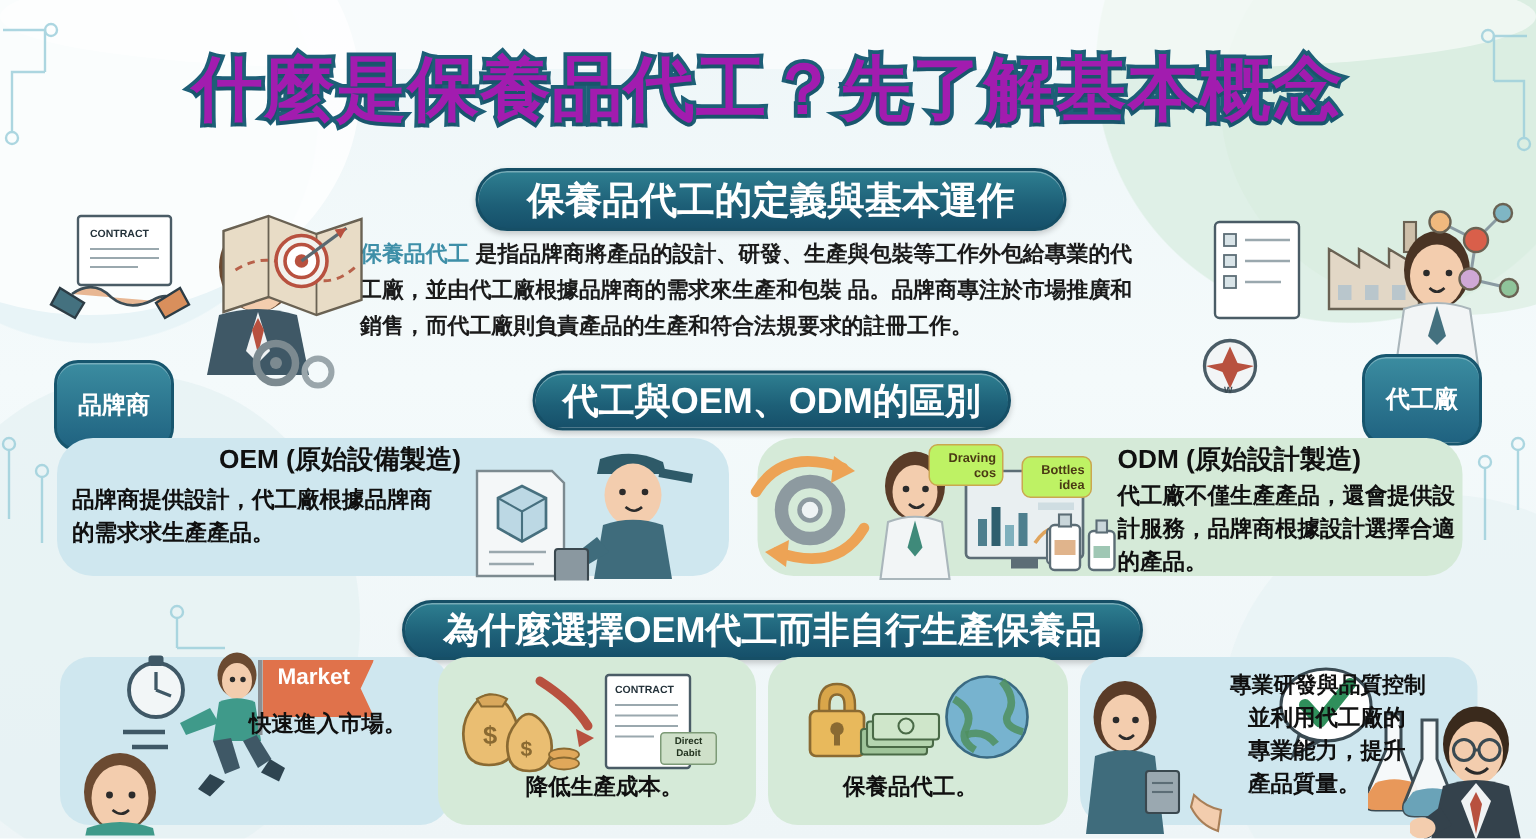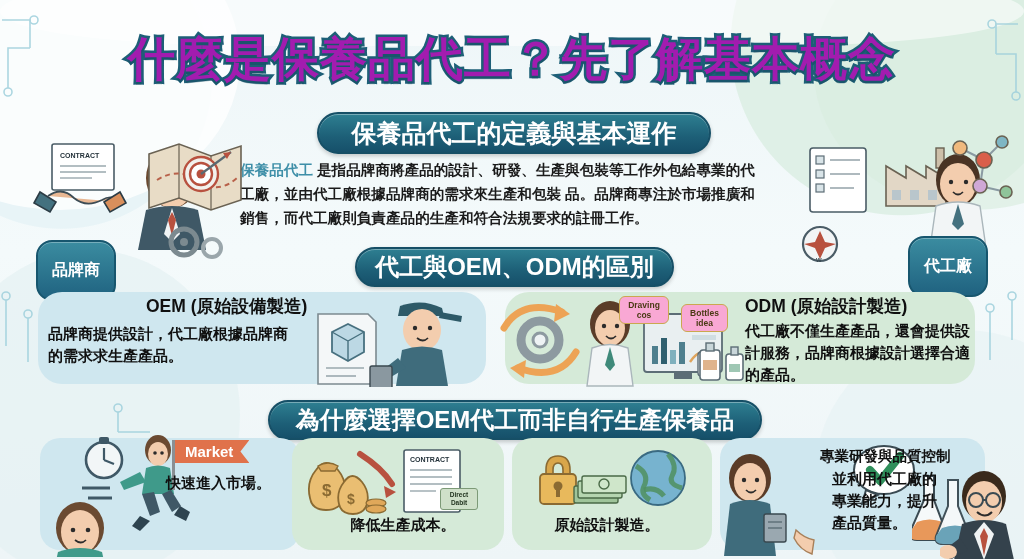--- a/index.html
+++ b/index.html
@@ -90,27 +90,27 @@
   .card-text{position:absolute;font-size:15px;line-height:22px;font-weight:bold;color:#101010;}
   #c1-text{left:166px;top:472px;width:110px;}
   #c2-text{left:318px;top:514px;width:170px;text-align:center;}
   #c3-text{left:522px;top:514px;width:170px;text-align:center;}
   #c4-title{position:absolute;left:820px;top:447px;font-size:14.5px;font-weight:bold;color:#101010;white-space:nowrap;}
   #c4-text{left:832px;top:468px;width:118px;}
 
   
   .ill{position:absolute;}
   .sticky{
-    position:absolute;background:#f9a8d4;border:1.5px solid #caa84f;border-radius:6px;
+    position:absolute;background:#bef264;border:1.5px solid #caa84f;border-radius:6px;
     font-size:8.5px;font-weight:bold;color:#4a3a14;line-height:10px;
-    padding:3px 4px;text-align:center;
+    padding:3px 4px;text-align:right;
   }
   .flag{
     position:absolute;background:#e0724b;color:#fff;font-weight:bold;font-size:15px;
-    padding:3px 16px 3px 10px;
+    padding:3px 16px 18px 10px;
     clip-path:polygon(0 0,100% 0,88% 50%,100% 100%,0 100%);
   }
   .flagpole{position:absolute;width:3px;background:#8a8f93;}
   .dd-tag{position:absolute;background:#cfe0c9;border:1.2px solid #7d9a77;border-radius:3px;
     font-size:6.5px;font-weight:bold;color:#22331f;line-height:8px;padding:2px 3px;text-align:center;}
 </style>
 </head>
 <body>
 
 <div id="stage">
@@ -360,21 +360,21 @@
     <circle cx="40" cy="38" r="4.5" fill="#8a6a32"></circle>
     <rect x="38" y="40" width="4" height="9" fill="#8a6a32"></rect>
     <rect x="56" y="38" width="44" height="17" rx="2" fill="#9fc49a" stroke="#4a6a47" stroke-width="1.4"></rect>
     <rect x="60" y="33" width="44" height="17" rx="2" fill="#b5d5b0" stroke="#4a6a47" stroke-width="1.4"></rect>
     <rect x="64" y="28" width="44" height="17" rx="2" fill="#cfe6ca" stroke="#4a6a47" stroke-width="1.4"></rect>
     <circle cx="86" cy="36" r="5" fill="none" stroke="#4a6a47" stroke-width="1.4"></circle>
     <circle cx="140" cy="30" r="27" fill="#77b3cf" stroke="#3a6a82" stroke-width="1.8"></circle>
     <path d="M118,18 q14,8 8,20 q-4,8 6,14 M150,6 q10,12 4,22 q-4,8 10,12" stroke="#4f8f5f" stroke-width="5" fill="none" opacity=".85"></path>
     <path d="M126,42 q12,-4 20,6" stroke="#4f8f5f" stroke-width="5" fill="none" opacity=".85"></path>
   </svg>
-  <div class="card-text" id="c3-text">原始設計製造。</div>
+  <div class="card-text" id="c3-text">保養品代工。</div>
 
   <svg class="ill" style="left:712px;top:440px;width:130px;height:118px;">
     <ellipse cx="38" cy="38" rx="21" ry="24" fill="#5a3c28"></ellipse>
     <ellipse cx="38" cy="42" rx="16" ry="19" fill="#f3cdae"></ellipse>
     <circle cx="32" cy="40" r="2.2" fill="#2b2b2b"></circle>
     <circle cx="45" cy="40" r="2.2" fill="#2b2b2b"></circle>
     <path d="M34,50 q5,5 10,0" stroke="#2b2b2b" stroke-width="1.7" fill="none"></path>
     <path d="M18,64 q20,-8 40,0 l6,52 l-52,0 z" fill="#3f6c7c"></path>
     <rect x="52" y="74" width="22" height="28" rx="2" fill="#9aa8b0" stroke="#3a484f" stroke-width="1.4"></rect>
     <line x1="56" y1="82" x2="70" y2="82" stroke="#5c6d76" stroke-width="1.4"></line>

